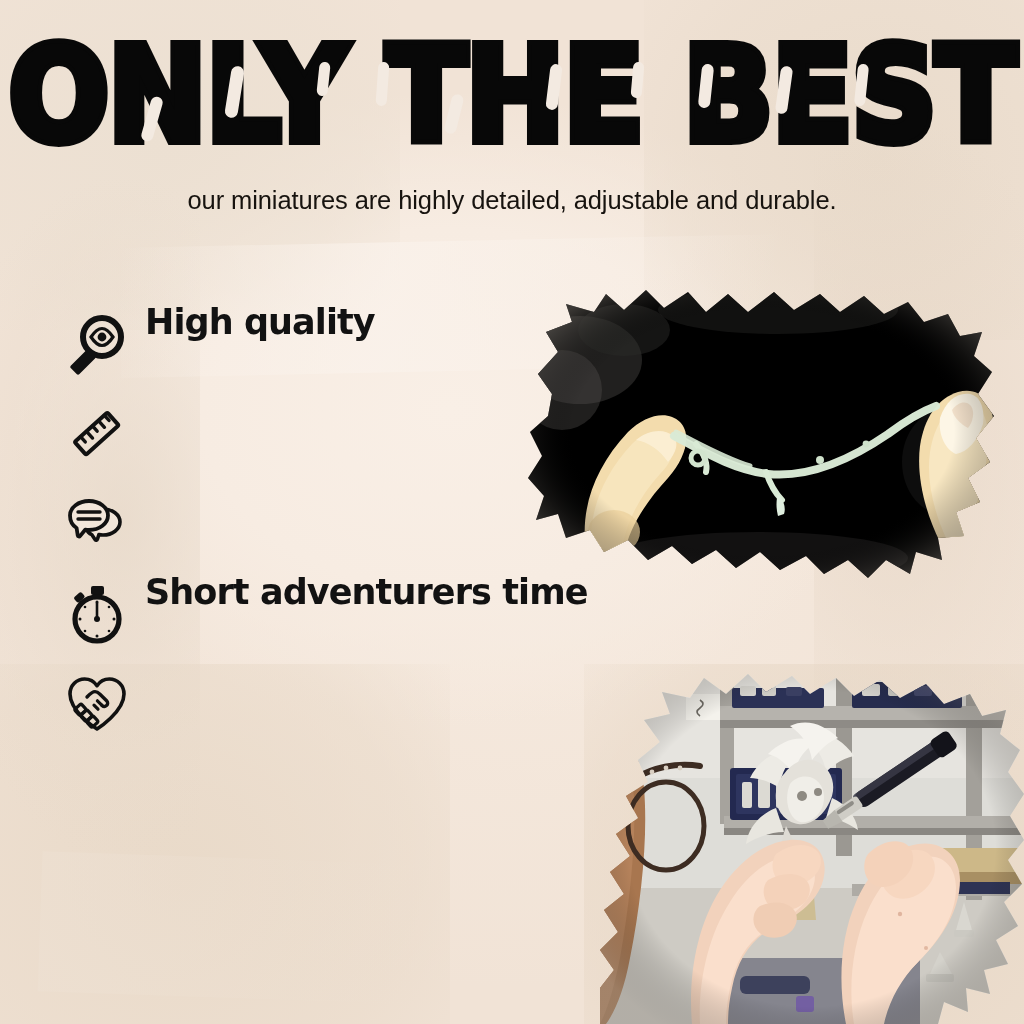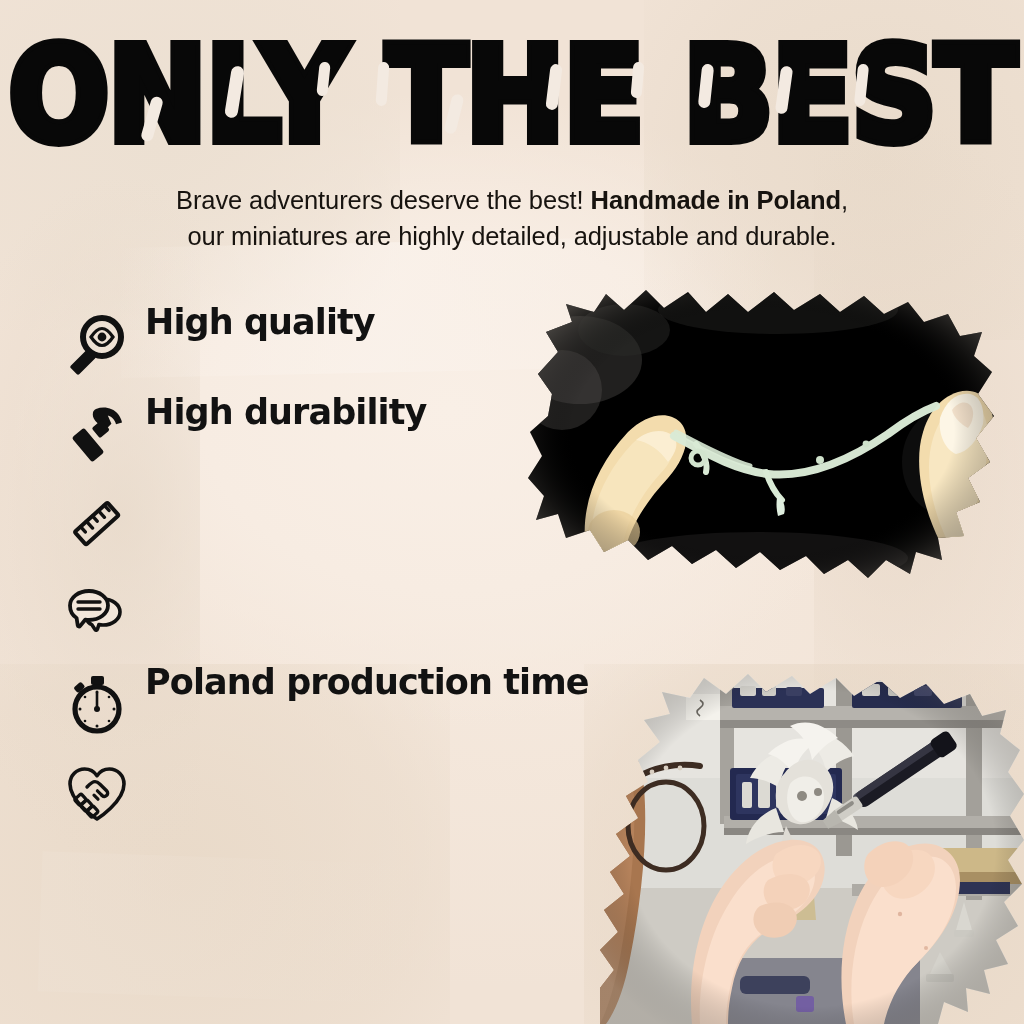--- a/index.html
+++ b/index.html
@@ -194,48 +194,37 @@
     <span class="gloss" style="left:377px; top:26px; width:11px; height:44px; transform:rotate(4deg);"></span>
     <span class="gloss" style="left:448px; top:58px; width:12px; height:40px; transform:rotate(14deg);"></span>
     <span class="gloss" style="left:548px; top:28px; width:12px; height:46px; transform:rotate(7deg);"></span>
     <span class="gloss" style="left:632px; top:26px; width:11px; height:36px; transform:rotate(5deg);"></span>
     <span class="gloss" style="left:700px; top:28px; width:12px; height:44px; transform:rotate(6deg);"></span>
     <span class="gloss" style="left:778px; top:30px; width:12px; height:48px; transform:rotate(8deg);"></span>
     <span class="gloss" style="left:856px; top:28px; width:11px; height:42px; transform:rotate(6deg);"></span>
   </div>
 
   <div class="subtitle">
-    <div><span>Brave adventurers deserve the best! </span><span class="strong">Handmade in Poland</span><span>,</span></div>
     <div>our miniatures are highly detailed, adjustable and durable.</div>
   </div>
 
   <div class="features">
 
     <div class="feature-row">
       <span class="feature-icon">
         <svg width="62" height="62" viewBox="0 0 62 62">
           <rect x="4" y="43" width="26" height="12" rx="2" fill="#111" transform="rotate(-45 17 49)"></rect>
           <circle cx="36" cy="24" r="19" fill="none" stroke="#111" stroke-width="6"></circle>
           <path d="M25 24c4-6 7.5-8.5 11-8.5S43 18 47 24c-4 6-7.5 8.5-11 8.5S29 30 25 24z" fill="none" stroke="#111" stroke-width="3.2"></path>
           <circle cx="36" cy="24" r="4.4" fill="#111"></circle>
         </svg>
       </span>
       <span class="feature-label">High quality</span>
     </div>
 
-    <div class="feature-row">
-      <span class="feature-icon">
-        <svg width="62" height="62" viewBox="0 0 62 62">
-          <path d="M30 6c8-3 17-1 22 5 2 2.6 3.5 5.6 4 8.6l-6 1.6c-.6-2.4-1.8-4.4-3.4-6-1.4-1.4-3-2.3-4.8-2.7l3.6 8.2-6.6 6.8-9.4-9.6C27 15.6 26.4 12 27 9.6c.3-1.4 1-2.6 3-3.6z" fill="#111"></path>
-          <rect x="14" y="26" width="16" height="32" rx="2.5" fill="#111" transform="rotate(-40 22 42)"></rect>
-          <rect x="28" y="20" width="13" height="13" rx="2" fill="#111" transform="rotate(-40 34 26)"></rect>
-        </svg>
-      </span>
-      <span class="feature-label">High durability</span>
-    </div>
 
     <div class="feature-row">
       <span class="feature-icon">
         <svg width="62" height="62" viewBox="0 0 62 62">
           <g transform="rotate(-42 31 31)">
             <rect x="9" y="22" width="44" height="17" rx="1.5" fill="none" stroke="#111" stroke-width="4"></rect>
             <path d="M17 22v7M25 22v9M33 22v7M41 22v9M49 22v7" stroke="#111" stroke-width="3.4" stroke-linecap="round"></path>
           </g>
         </svg>
       </span>
@@ -265,21 +254,21 @@
               <circle cx="48" cy="36" r="1.5"></circle>
             <circle cx="43" cy="24" r="1.3"></circle>
               <circle cx="19" cy="48" r="1.3"></circle>
             <circle cx="43" cy="48" r="1.3"></circle>
               <circle cx="19" cy="24" r="1.3"></circle>
           </g>
           <path d="M31 36V20" stroke="#111" stroke-width="2.6" stroke-linecap="round"></path>
           <circle cx="31" cy="36" r="3" fill="#111"></circle>
         </svg>
       </span>
-      <span class="feature-label">Poland production time</span>
+      <span class="feature-label">Short adventurers time</span>
     </div>
 
     <div class="feature-row">
       <span class="feature-icon">
         <svg width="64" height="62" viewBox="0 0 64 62">
           <path d="M32 56S5 39 5 21C5 12.4 11.6 6 19.6 6c5 0 9.6 2.6 12.4 6.7C34.8 8.6 39.4 6 44.4 6 52.4 6 59 12.4 59 21c0 18-27 35-27 35z" fill="none" stroke="#111" stroke-width="3.6" stroke-linejoin="round"></path>
           <path d="M22 24c2.8-3 5.4-5.4 8-5.4 2 0 3.4 1 5 2.6 2 2 4.6 4.6 6.6 6.6 1.4 1.4 1.4 3.3 0 4.6-1.3 1.3-3.2 1.3-4.6 0" fill="none" stroke="#111" stroke-width="3.4" stroke-linecap="round" stroke-linejoin="round"></path>
           <path d="M37 32.4l-4.6-4.6M33 36.2l-4-4" fill="none" stroke="#111" stroke-width="3.2" stroke-linecap="round"></path>
           <g stroke="#111" stroke-width="3.2" fill="none" stroke-linejoin="round">
             <rect x="11" y="33" width="9" height="8" rx="1.6" transform="rotate(-42 15 37)"></rect>

